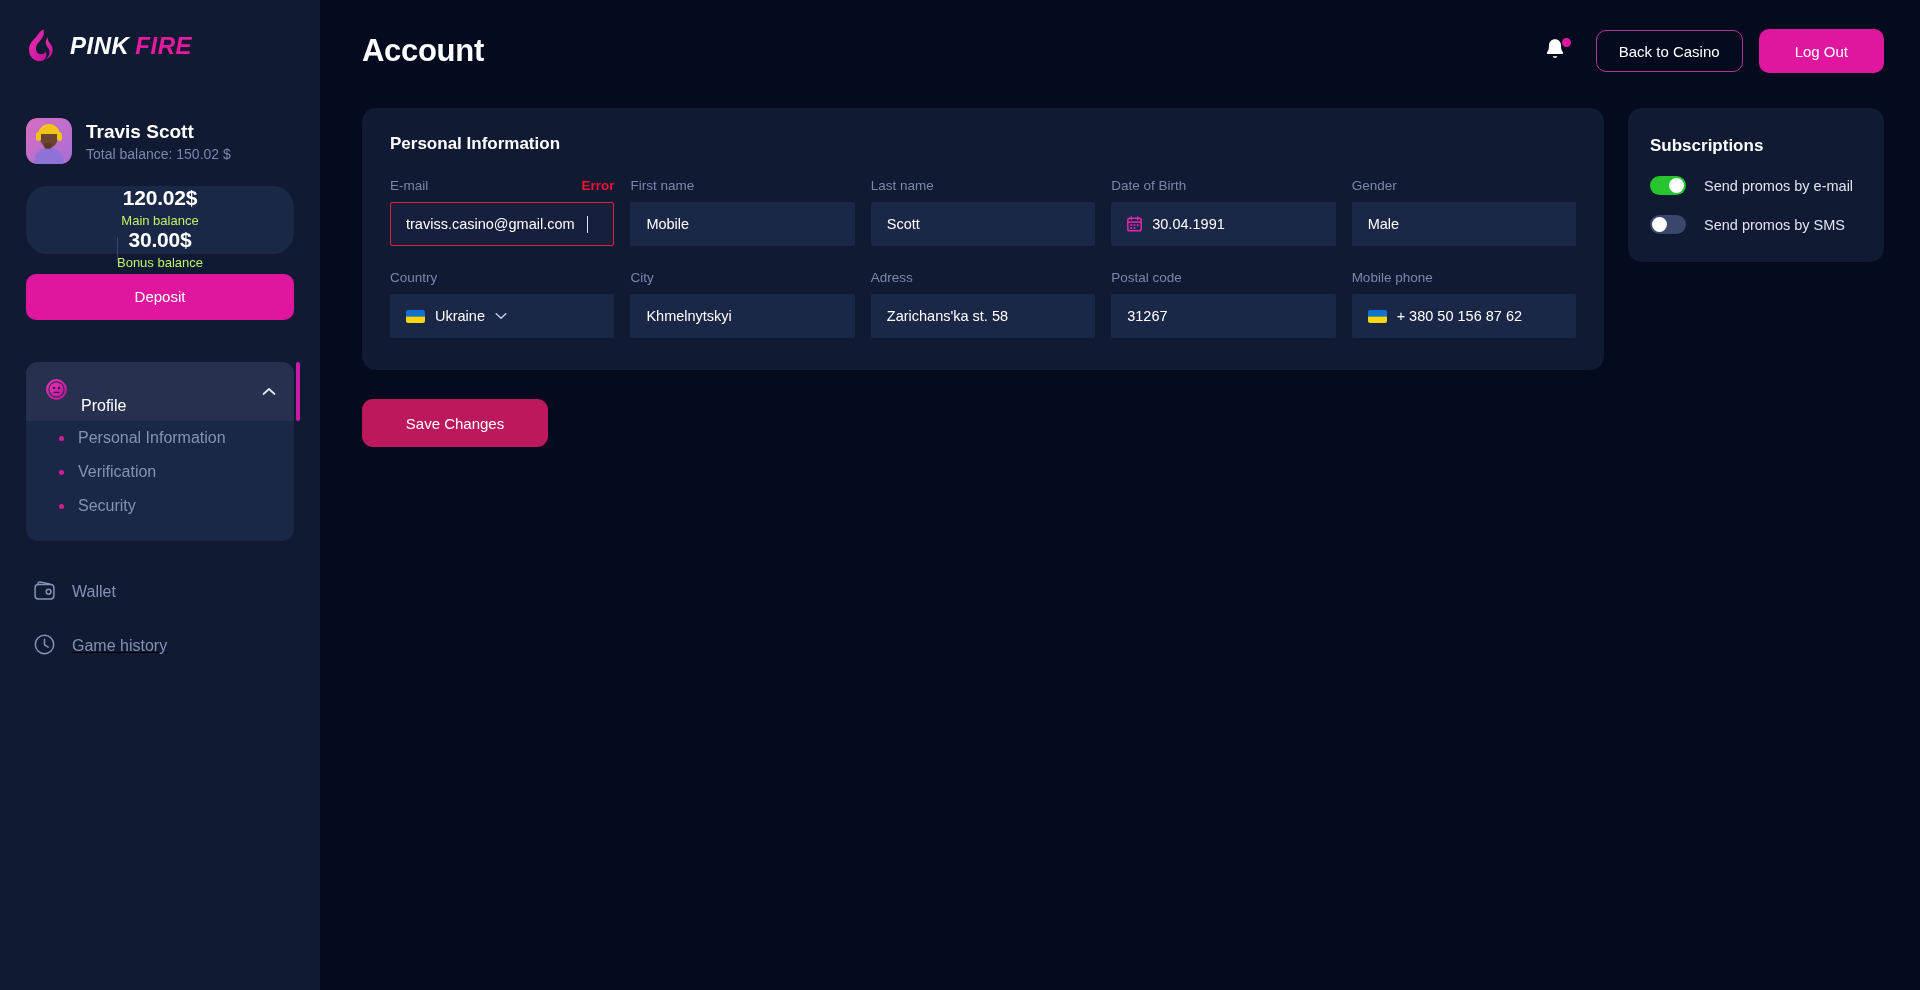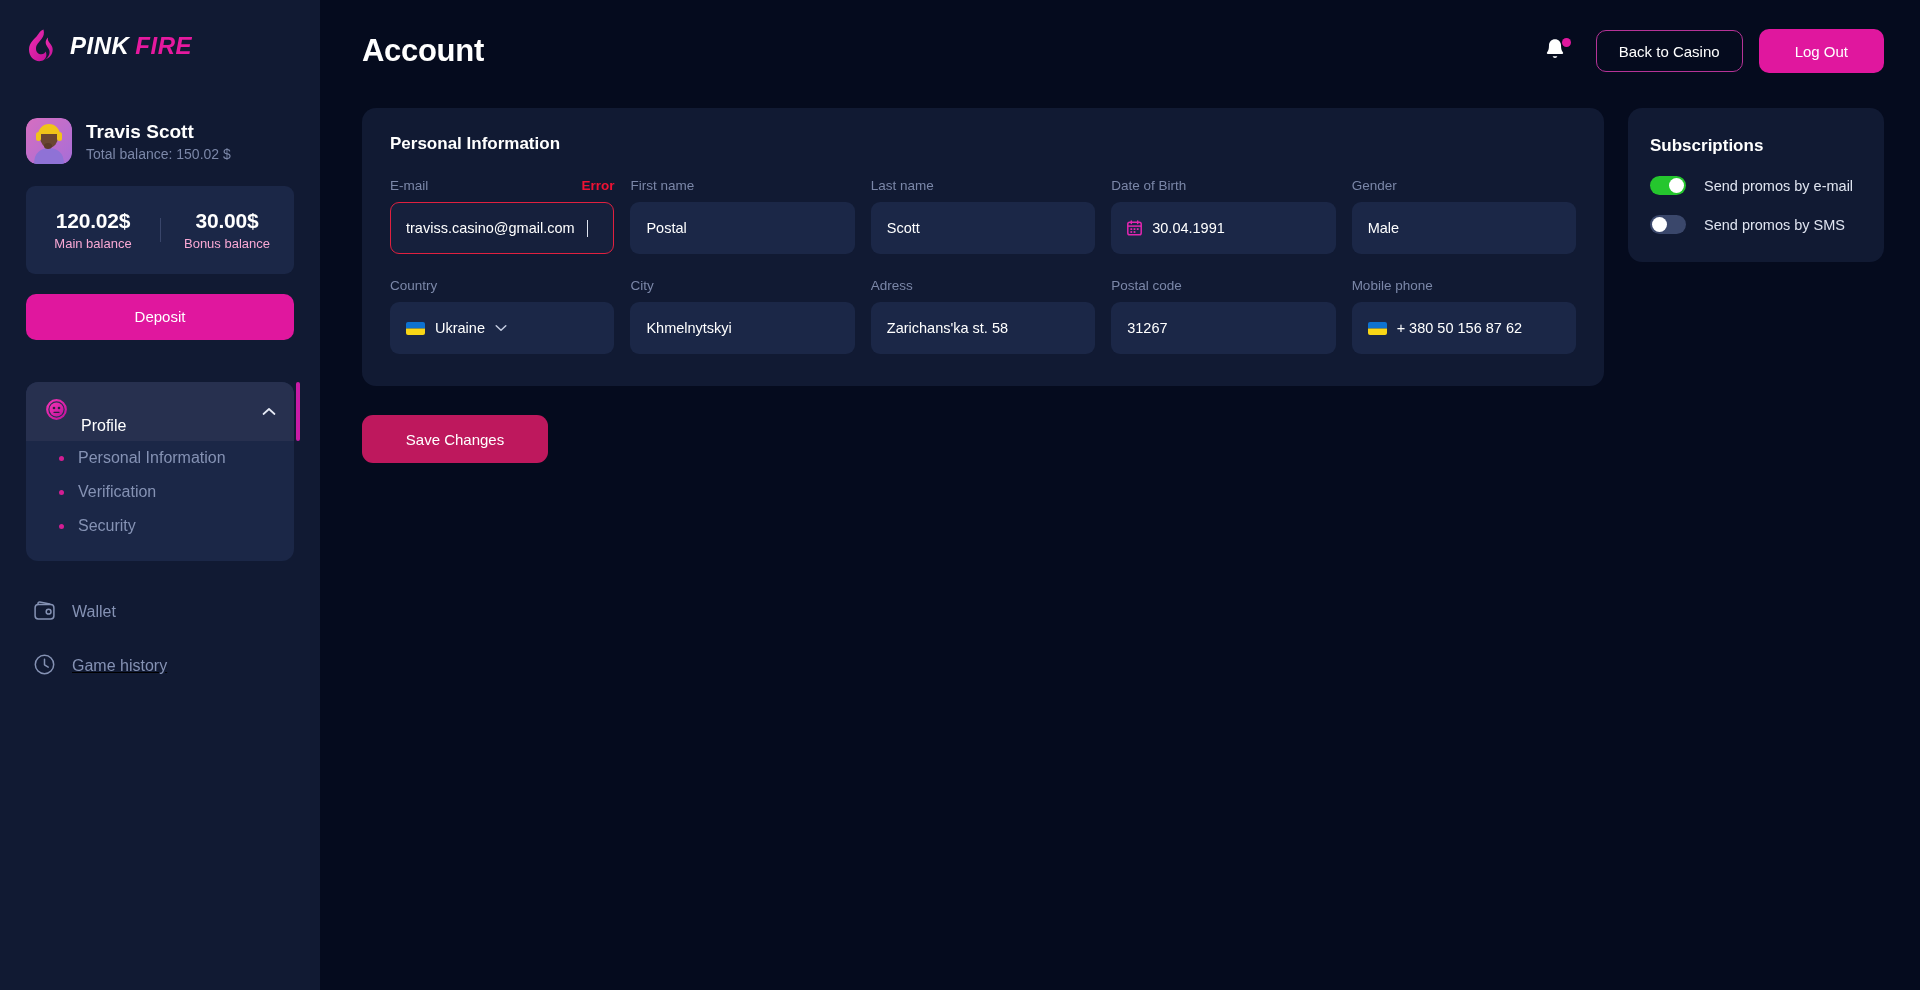--- a/index.html
+++ b/index.html
@@ -37,31 +37,31 @@
   .avatar {
     width: 46px; height: 46px; border-radius: 11px;
     overflow: hidden; flex: 0 0 46px; display:block;
   }
   .user-name { color:#fff; font-size: 19px; font-weight: bold; line-height: 1.25; }
   .user-balance { color:#7b87a8; font-size: 14px; margin-top: 3px; }
 
   .balance-card {
     margin: 22px 26px 0 26px;
     background: #1b2747;
-    border-radius: 9px;
-    height: 88px;
-    display: flex; align-items: center;
+    border-radius: 21px;
+    height: 68px;
+    display: flex; align-items: center; flex-direction: column;
   }
   .bal-col { flex:1; text-align: center; position: relative; }
   .bal-col + .bal-col::before {
     content:""; position:absolute; left:0; top:9px; bottom:9px;
     width:1px; background:#39456a;
   }
   .bal-amount { color:#fff; font-size: 21px; font-weight: bold; letter-spacing:-.2px;}
-  .bal-label { color:#f9a8d4; font-size: 13px; margin-top: 3px; }
+  .bal-label { color:#bef264; font-size: 13px; margin-top: 3px; }
 
   .deposit-btn {
     display:block; margin: 20px 26px 0 26px;
     height: 46px; line-height: 46px; text-align:center;
     background:#e0179e; color:#fff; font-size:15px;
     border:0; border-radius: 10px; width: calc(100% - 52px);
     font-family: inherit; cursor:pointer;
   }
 
   .nav-group {
@@ -126,22 +126,22 @@
   }
   .form-card { flex:1; padding: 26px 28px 32px 28px; }
   .card-title { color:#fff; font-size:17px; font-weight:bold; }
 
   .form-row { display:flex; gap:16px; margin-top: 24px; }
   .field { flex:1; min-width:0; }
   .field-label-row { display:flex; align-items:baseline; }
   .field-label { color:#7b87a8; font-size:13.5px; flex:1; }
   .field-error { color:#ee1233; font-size:13.5px; font-weight:600; }
   .input {
-    margin-top: 9px; height: 52px;
-    background:#1b2747; border:1px solid transparent; border-radius: 9px;
+    margin-top: 9px; height: 44px;
+    background:#1b2747; border:1px solid transparent; border-radius: 2px;
     display:flex; align-items:center; padding: 0 15px; gap:10px;
     color:#fff; font-size:14.5px; cursor:text;
   }
   .input.error { border-color:#e0203f; background:#16203c; }
   .caret { width:1px; height:17px; background:#dfe4f0; display:inline-block; margin-left:2px;}
   .input.select { cursor:pointer; }
   .flag { width:19px; height:13px; border-radius:2px; overflow:hidden; flex:0 0 19px; display:block; }
   .sel-chev { margin-left:auto; width:12px; height:8px; display:block; }
   .cal-ico { width:15px; height:16px; display:block; flex:0 0 15px; }
 
@@ -327,21 +327,21 @@
               <span>traviss.casino@gmail.com</span>
               <span class="caret"></span>
             </div>
           </div>
 
           <div class="field">
             <div class="field-label-row">
               <span class="field-label">First name</span>
             </div>
             <div class="input">
-              <span>Postal</span>
+              <span>Mobile</span>
             </div>
           </div>
 
           <div class="field">
             <div class="field-label-row">
               <span class="field-label">Last name</span>
             </div>
             <div class="input">
               <span>Scott</span>
             </div>

